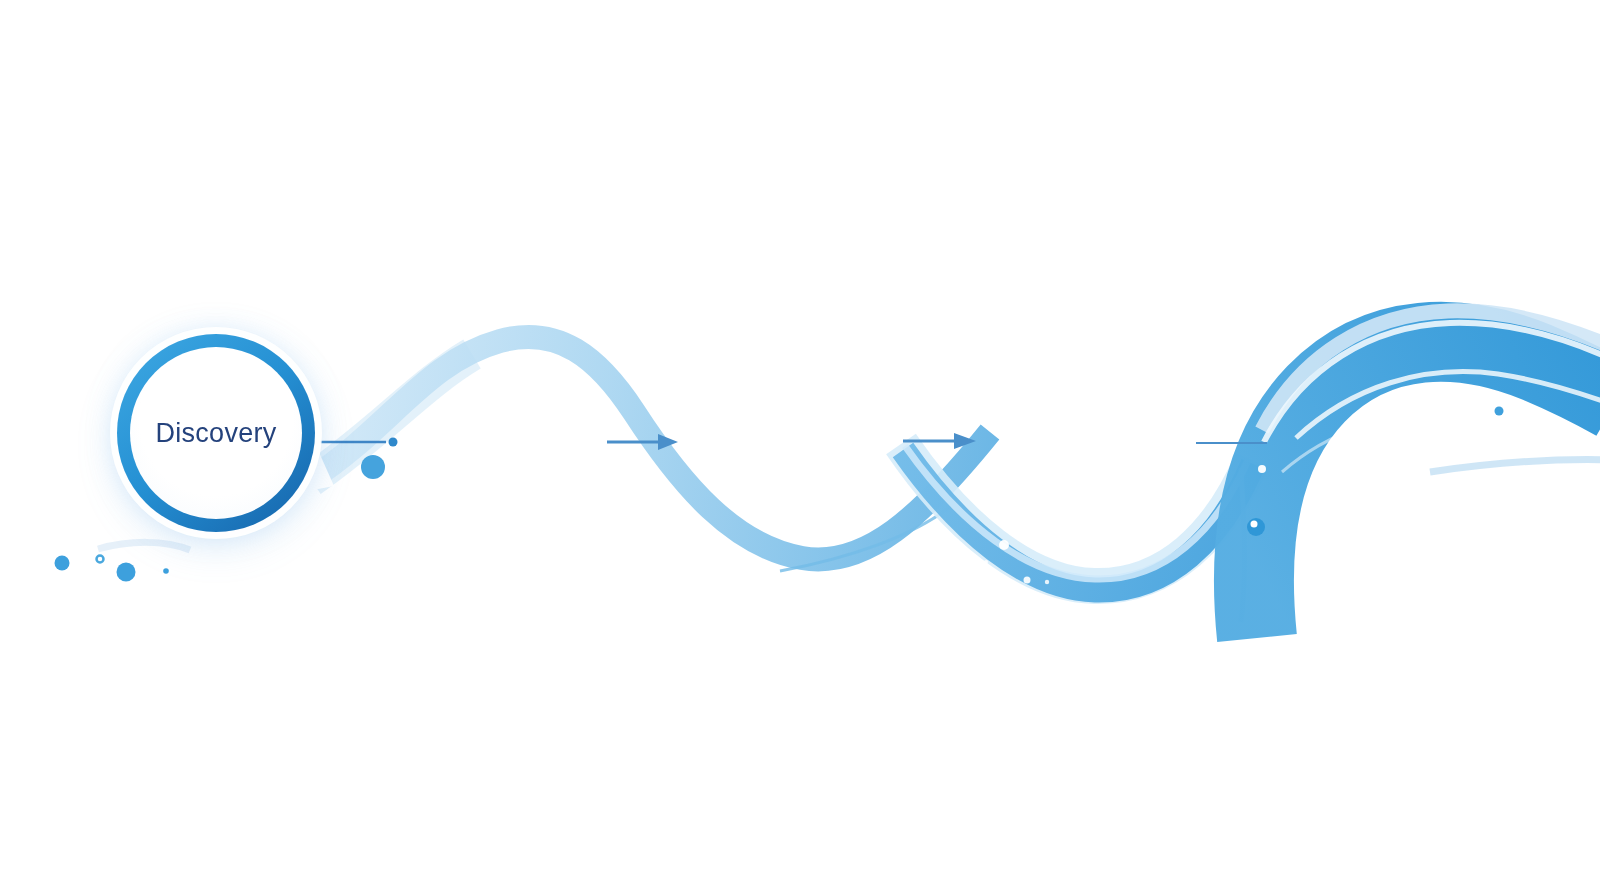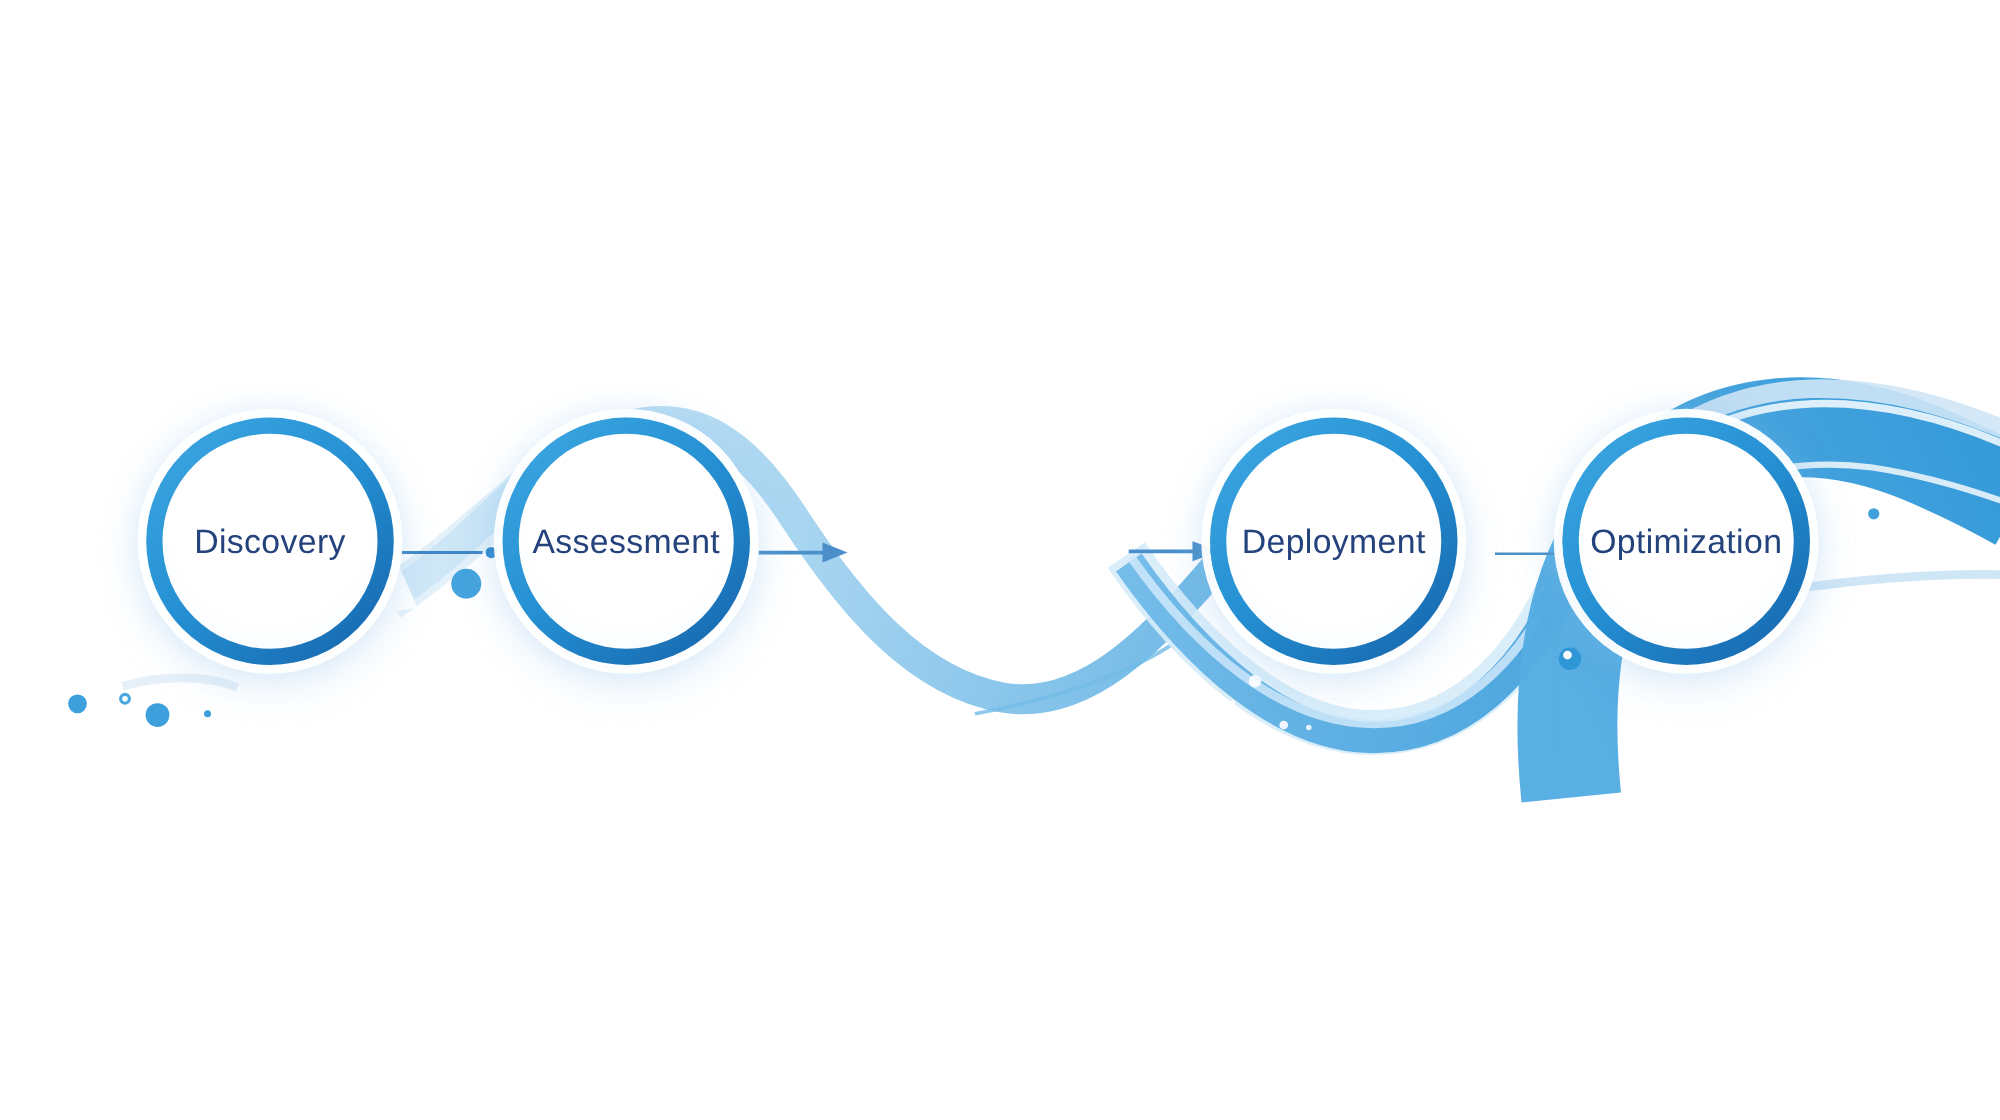--- a/index.html
+++ b/index.html
@@ -127,32 +127,17 @@
       <circle cx="1520" cy="424" r="4" fill="#ffffff" opacity="0.95"></circle>
     </g>
   </svg>
 
   <div class="node" style="left:117px;top:334px;">
     <div class="node-inner">
       <span class="node-label">Discovery</span>
     </div>
   </div>
 
-  <div class="node" style="left:402px;top:334px;">
-    <div class="node-inner">
-      <span class="node-label">Assessment</span>
-    </div>
-  </div>
 
 
-  <div class="node" style="left:968px;top:334px;">
-    <div class="node-inner">
-      <span class="node-label">Deployment</span>
-    </div>
-  </div>
 
-  <div class="node" style="left:1250px;top:334px;">
-    <div class="node-inner">
-      <span class="node-label">Optimization</span>
-    </div>
-  </div>
 
 </div>
 
 </body></html>

